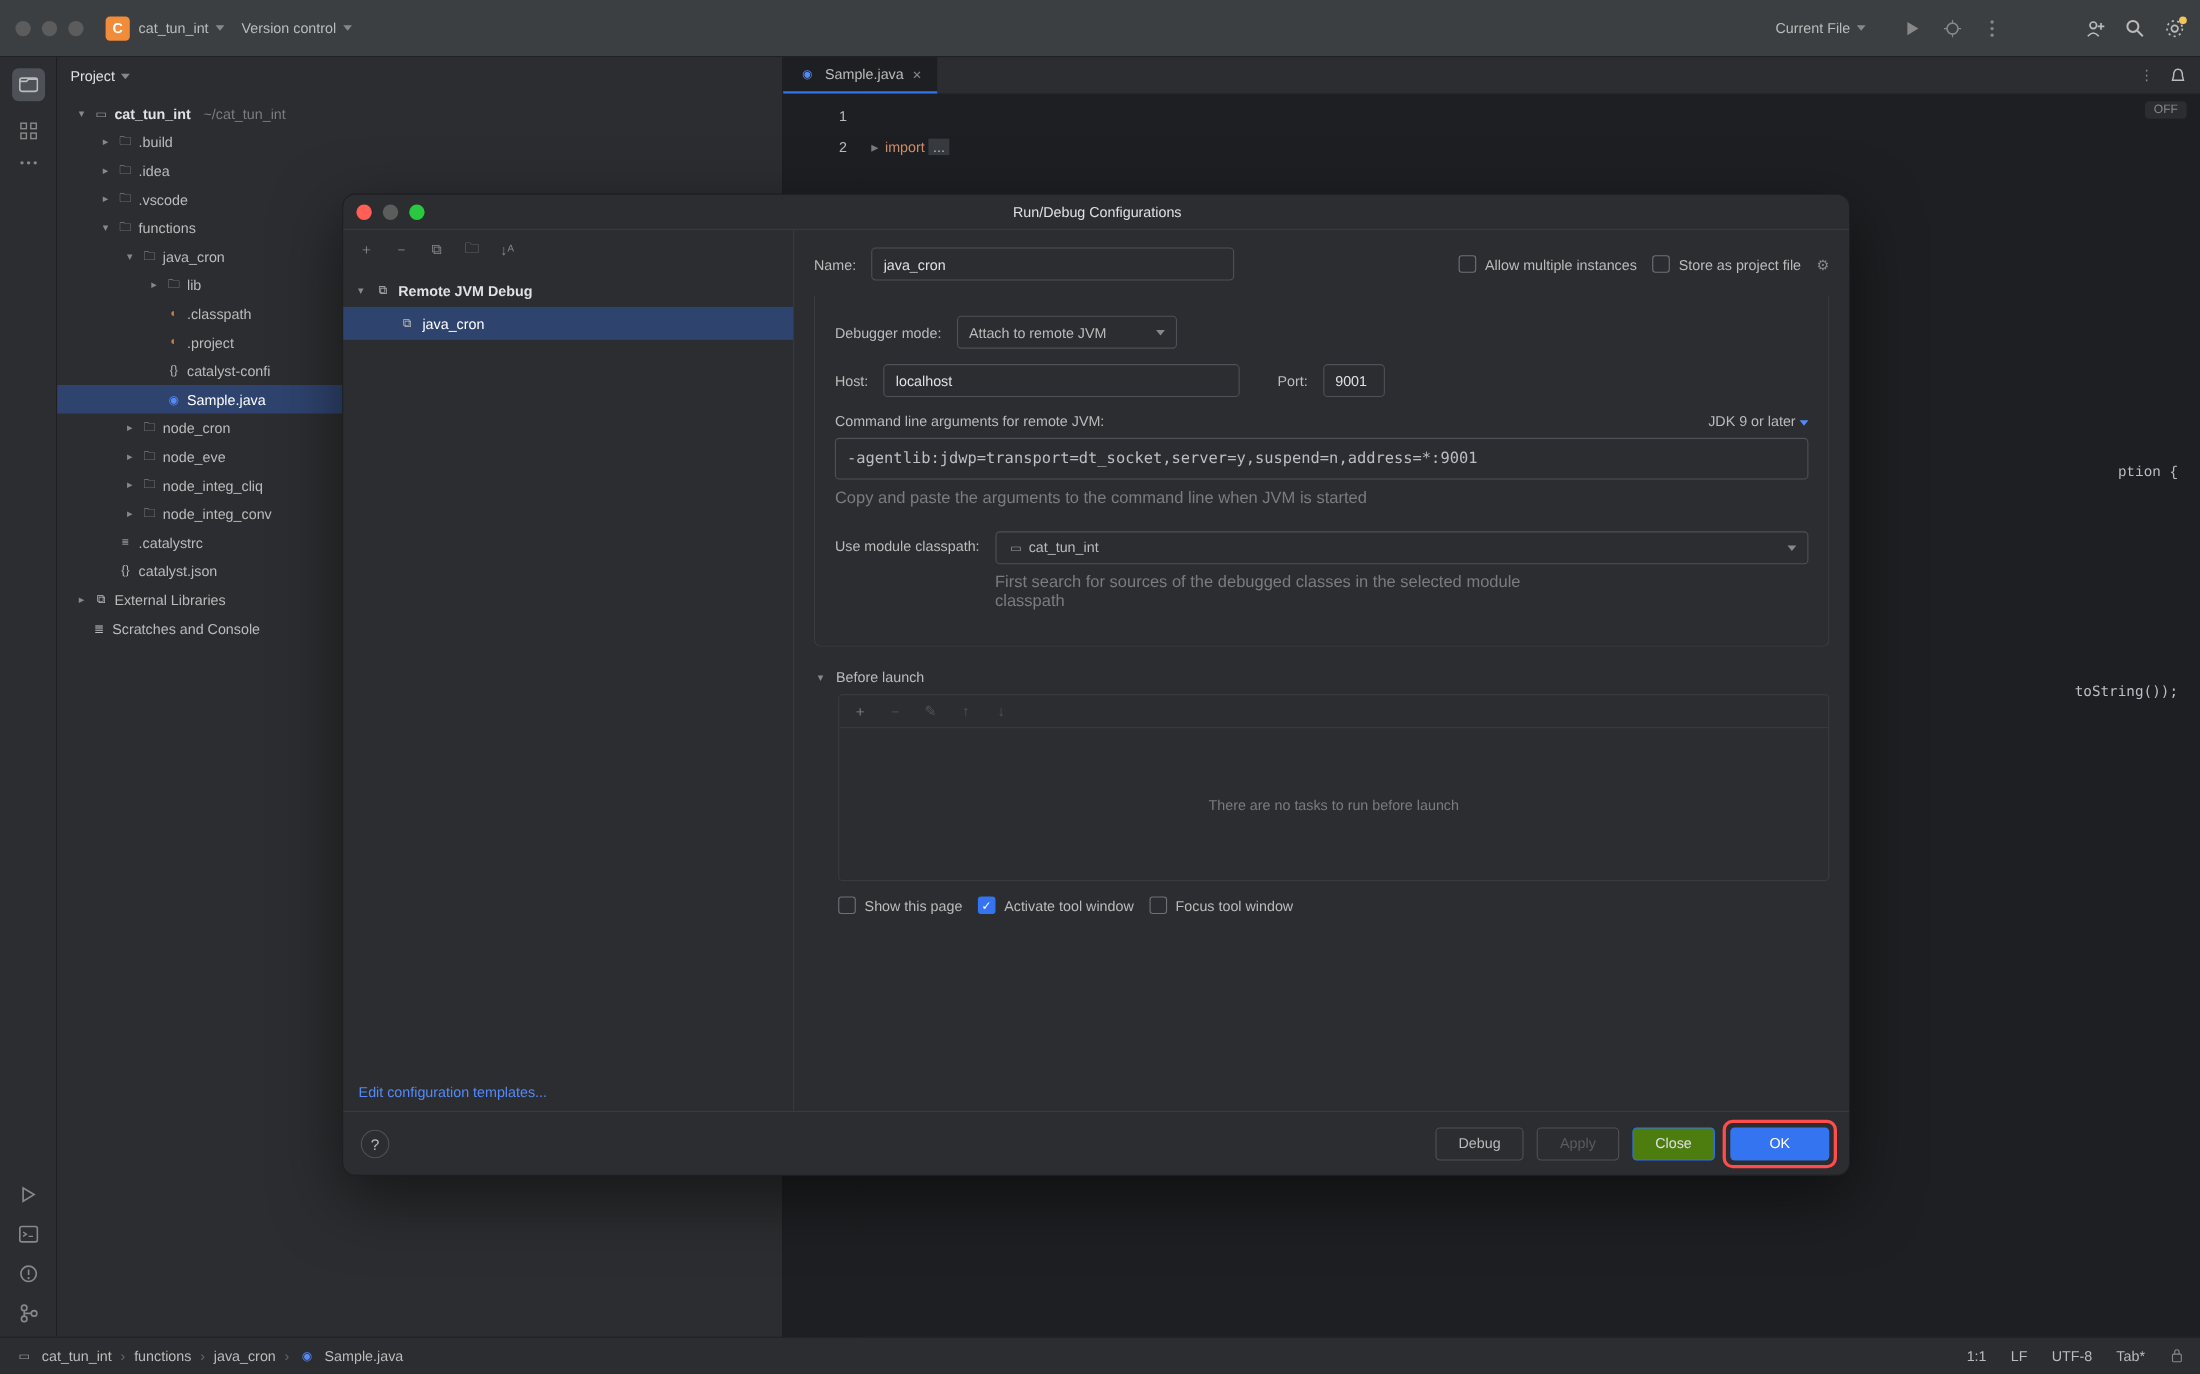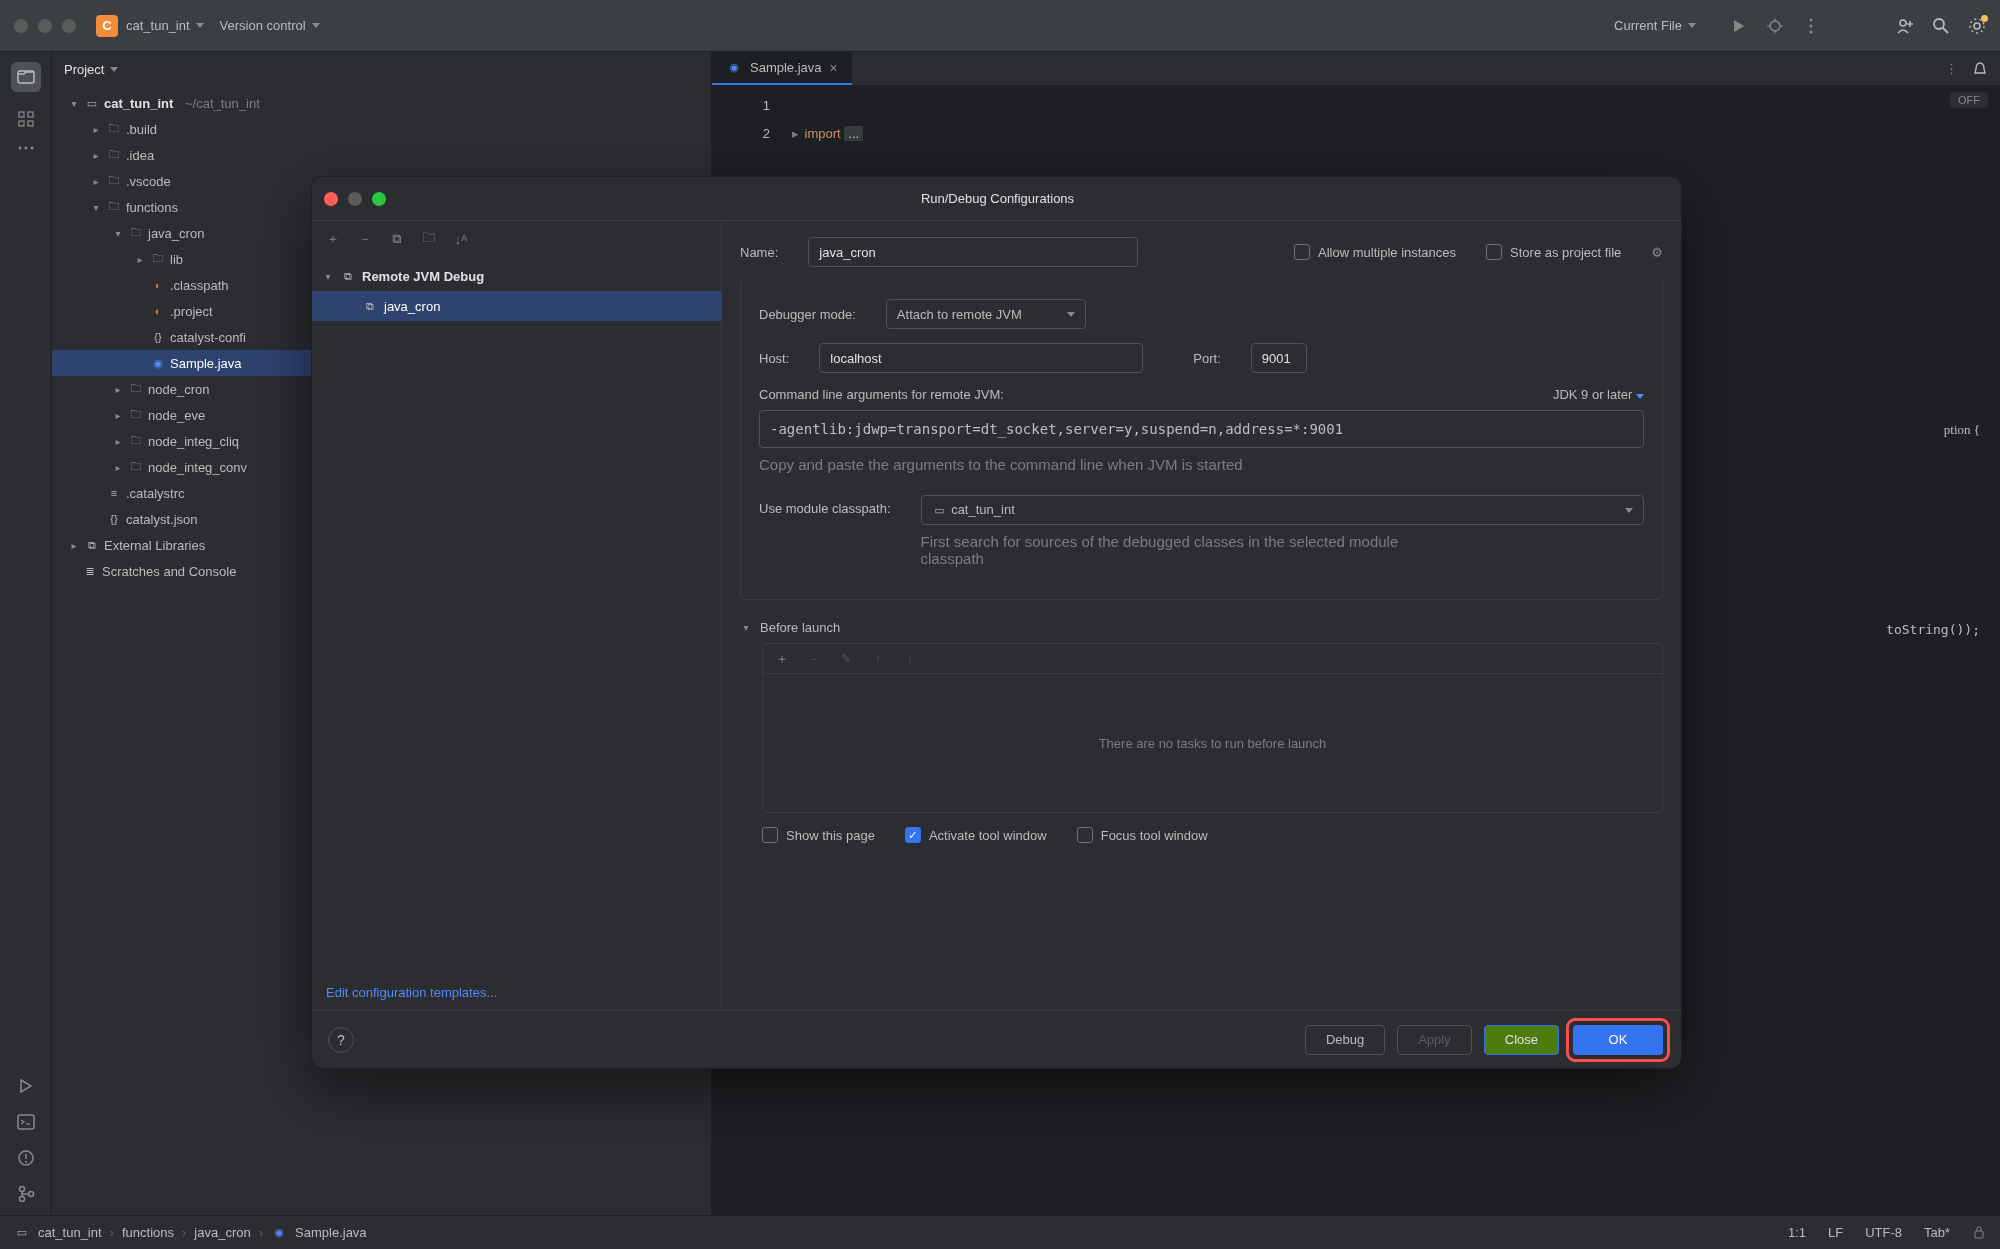--- a/index.html
+++ b/index.html
@@ -34,34 +34,34 @@
 .code-area{flex:1;display:flex;position:relative}
 .ln-gutter{width:70px;background:#1e1f22;text-align:right;padding:6px 12px 0 0;color:#4b5059;font-size:13px;line-height:28px}
 .code{flex:1;padding:6px 0 0 10px;font-family:Menlo,monospace;font-size:14px;line-height:28px}
 .kw{color:#cf8e6d}
 .off-marker{position:absolute;top:6px;right:12px;background:#2b2d30;padding:2px 8px;border-radius:4px;color:#888;font-size:11px}
 .statusbar{height:34px;background:#2b2d30;border-top:1px solid #1e1f22;display:flex;align-items:center;padding:0 14px;gap:8px}
 .crumb{display:flex;align-items:center;gap:8px}
 .crumb .sep{color:#666}
 .sb-right{display:flex;gap:22px;margin-left:auto}
 .dialog{position:absolute;left:311px;top:176px;width:1371px;height:893px;background:#2b2d30;border:1px solid #1e1f22;border-radius:12px;box-shadow:0 20px 60px rgba(0,0,0,.5);display:flex;flex-direction:column;overflow:hidden}
-.dlg-title{height:44px;display:flex;align-items:center;padding:0 12px;border-bottom:1px solid #393b40}
+.dlg-title{height:32px;display:flex;align-items:center;padding:0 12px;border-bottom:1px solid #393b40}
 .mac-dots{display:flex;gap:10px}
 .mdr{background:#ff5f57}.mdy{background:#5c5c5c}.mdg{background:#28c840}
 .dlg-title-text{flex:1;text-align:center;color:#dfe1e5}
 .dlg-body{flex:1;display:flex}
 .dlg-left{width:410px;border-right:1px solid #393b40;display:flex;flex-direction:column}
 .dlg-toolbar{height:36px;display:flex;align-items:center;gap:14px;padding:0 12px}
 .tb-btn{width:18px;height:18px;display:flex;align-items:center;justify-content:center;color:#888}
 .cfg-tree{flex:1;padding:4px 0}
 .cfg-row{display:flex;align-items:center;height:30px;padding-left:10px;gap:6px}
 .cfg-row.sel{background:#2e436e}
 .cfg-link{padding:10px 14px;color:#548af7;cursor:pointer}
 .dlg-right{flex:1;display:flex;flex-direction:column;padding:16px 18px}
-.row{display:flex;align-items:center;gap:30px;margin-bottom:14px}
+.row{display:flex;align-items:center;gap:14px;margin-bottom:14px}
 .lbl{color:#bbbbbb}
 .input{background:#2b2d30;border:1px solid #4e5157;border-radius:4px;height:30px;padding:0 10px;color:#dfe1e5}
 .chk{display:flex;align-items:center;gap:8px}
 .chkbox{width:16px;height:16px;border:1px solid #6e7178;border-radius:3px;display:flex;align-items:center;justify-content:center}
 .chkbox.on{background:#3574f0;border-color:#3574f0;color:#fff;font-size:11px}
 .dtabs{display:flex;gap:28px;border-bottom:1px solid #393b40;margin-bottom:0}
 .dtab{padding:8px 4px;cursor:pointer}
 .dtab.active{border-bottom:3px solid #3574f0;color:#dfe1e5}
 .panel{border:1px solid #393b40;border-top:none;border-radius:0 0 6px 6px;padding:18px;margin-bottom:20px}
 .select{background:#2b2d30;border:1px solid #4e5157;border-radius:4px;height:30px;padding:0 10px;display:flex;align-items:center;gap:8px;min-width:200px;justify-content:space-between}
@@ -335,21 +335,21 @@
       </div>
     </div>
     <div class="code-area">
       <div class="ln-gutter">
         <div>1</div>
         <div>2</div>
       </div>
       <div class="code">
         <div>&nbsp;</div>
         <div><span style="color:#7a7c80;margin-right:6px">▸</span><span class="kw">import</span> <span style="background:#373b3f;padding:0 4px">...</span></div>
-        <div style="position:absolute;right:20px;top:330px;font-family:Liberation Serif, serif;color:#bcbec4">ption {</div>
+        <div style="position:absolute;right:20px;top:330px;font-family:Liberation Mono, monospace;color:#bcbec4">ption {</div>
         <div style="position:absolute;right:20px;top:530px;font-family:Menlo,monospace;color:#bcbec4">toString());</div>
       </div>
       <div class="off-marker">OFF</div>
     </div>
   </div>
 </div>
 
 <div class="statusbar">
   <div class="crumb">
     <span class="ficon module">▭</span>

